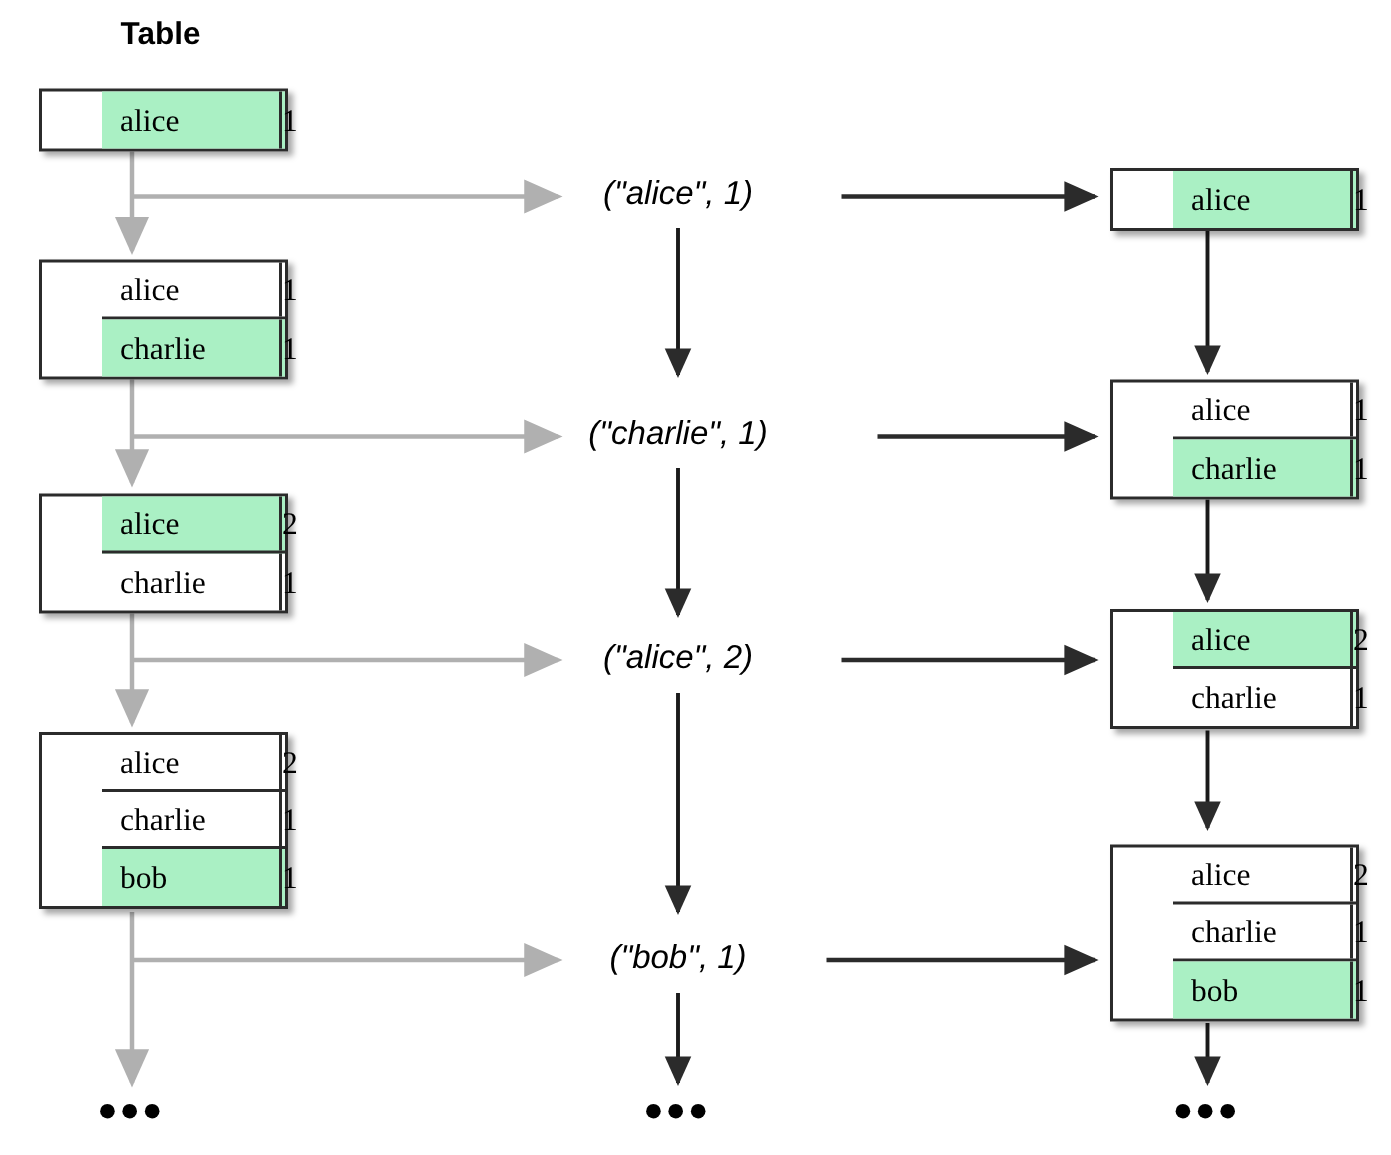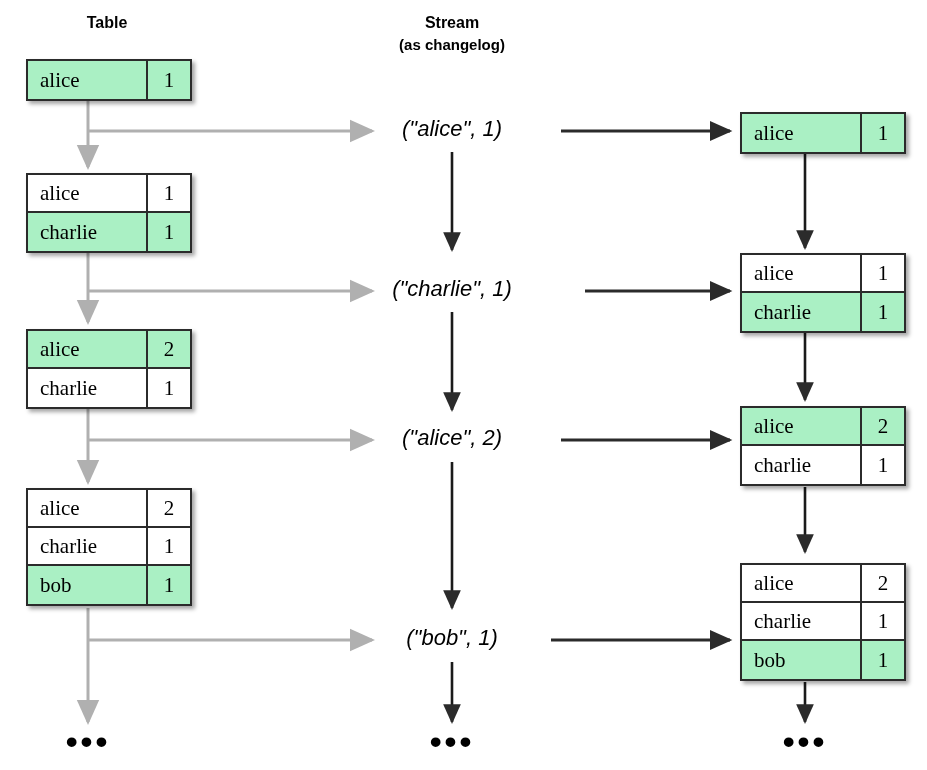--- a/index.html
+++ b/index.html
@@ -19,21 +19,21 @@
   
   .col-header {
     position: absolute;
     text-align: center;
     font-family: "Liberation Sans", sans-serif;
     font-weight: bold;
     color: #000000;
     white-space: nowrap;
   }
   .col-header .title {
-    font-size: 16px;
+    font-size: 21px;
     line-height: 25px;
     display: block;
   }
   .col-header .sub {
     font-size: 15px;
     line-height: 19px;
     display: block;
     font-weight: bold;
   }
 
@@ -44,20 +44,21 @@
     border-collapse: collapse;
     background: #ffffff;
     box-sizing: border-box;
     box-shadow: 3px 3px 4px rgba(0,0,0,0.35);
   }
   .kv-row {
     display: flex;
     height: 38px;
     box-sizing: border-box;
     border-bottom: 2px solid #2b2b2b;
+    margin-left: 40px;
   }
   .kv-row:last-child { border-bottom: none; }
   .kv-row.hl { background: #aaf0c4; }
   .kv-key {
     flex: 0 0 120px;
     box-sizing: border-box;
     border-right: 2px solid #2b2b2b;
     display: flex;
     align-items: center;
     padding-left: 12px;
@@ -157,24 +158,20 @@
       <line x1="805" y1="331" x2="805" y2="400" stroke="#1a1a1a" stroke-width="2.6" marker-end="url(#black-head)"></line>
       <line x1="805" y1="487" x2="805" y2="552" stroke="#1a1a1a" stroke-width="2.6" marker-end="url(#black-head)"></line>
       <line x1="805" y1="682" x2="805" y2="722" stroke="#1a1a1a" stroke-width="2.6" marker-end="url(#black-head)"></line>
     </g>
   </svg>
 
   <div class="col-header" style="left:7px; top:10px; width:200px;">
     <span class="title">Table</span>
   </div>
 
-  <div class="col-header" style="left:352px; top:10px; width:200px;">
-    <span class="title">Stream</span>
-    <span class="sub">(as changelog)</span>
-  </div>
 
 
   <div class="kv-table" style="left:26px; top:59px; width:166px;">
     <div class="kv-row hl">
       <div class="kv-key">alice</div>
       <div class="kv-val">1</div>
     </div>
   </div>
 
   <div class="kv-table" style="left:26px; top:173px; width:166px;">

